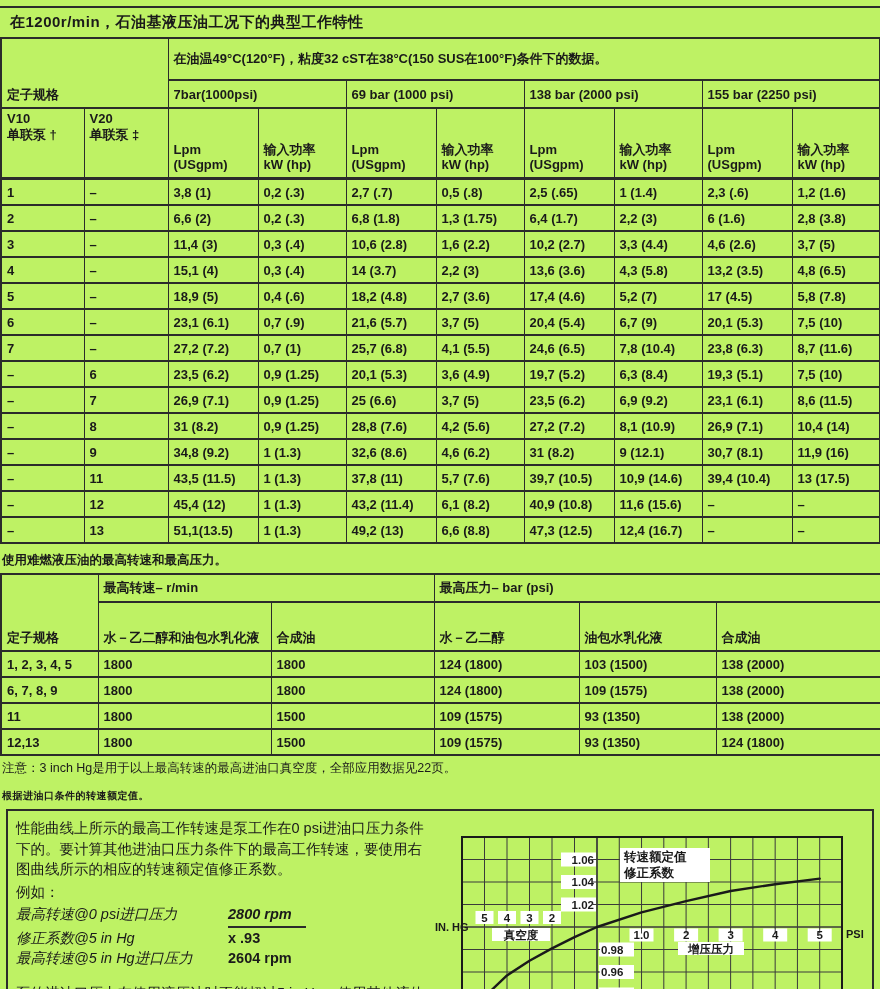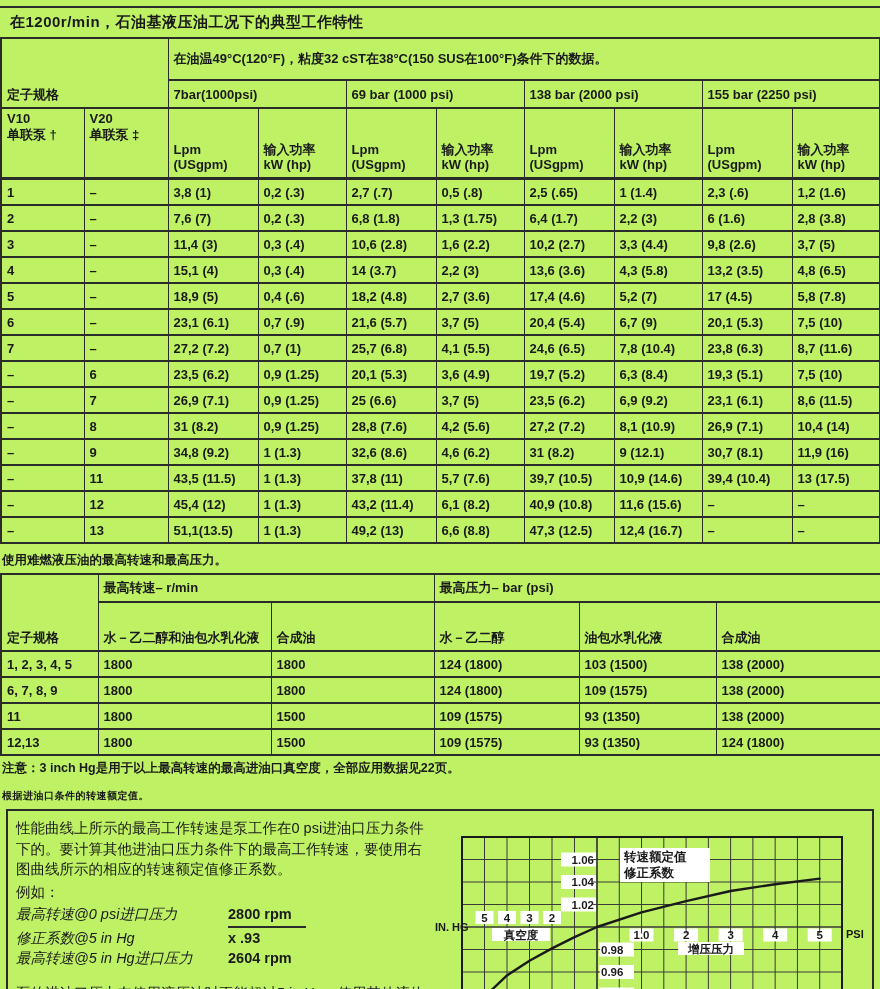--- a/index.html
+++ b/index.html
@@ -18,31 +18,31 @@
   .stator-cell{vertical-align:bottom;padding-bottom:3px;}
   .grouprow th{height:24px;}
   .subrow th{height:62px;vertical-align:bottom;padding-bottom:4px;}
   .subrow th.topal{vertical-align:top;padding-top:2px;}
   .t1 tbody td{height:22px;}
   .t2 tbody td{height:22px;margin-left:32px;}
   .t2 .grouprow th{height:24px;}
   .t2 .subrow2 th{height:42px;vertical-align:bottom;padding-bottom:4px;white-space:normal;line-height:1.25;}
 
   .caption2{font-size:12.5px;font-weight:bold;margin:8px 0 4px 2px;}
-  .tnote{font-size:12.5px;font-weight:bold;margin:4px 0 0 2px;}
+  .tnote{font-size:12.5px;font-weight:normal;margin:4px 0 0 2px;}
   .sec-heading{font-size:10px;font-weight:bold;margin:12px 0 6px 2px;letter-spacing:.5px;}
 
   .box{border:2px solid #2b2b2b;margin-left:6px;margin-right:6px;height:218px;
        display:flex;padding:4px 4px 4px 8px;box-sizing:content-box;}
   .box-left{width:418px;flex:0 0 418px;font-size:14.5px;line-height:1.42;padding-top:3px;}
   .box-left p{margin:0 0 2px 0;}
   .ex-row{display:flex;}
   .ex-label{flex:0 0 212px;font-style:italic;}
   .ex-val{font-weight:bold;display:inline-block;min-width:78px;}
-  .ex-val.u{border-bottom:2px solid #2b2b2b;padding-bottom:1px;}
+  .ex-val.u{border-bottom:2px solid #2b2b2b;padding-bottom:1px;font-style:italic;}
   .para2{margin-top:14px !important;}
   .box-chart{flex:1;position:relative;}
   .box-chart svg{display:block;margin-top:2px;}
 </style>
 </head>
 <body>
 
 <div class="page">
   <div class="toprule"></div>
   <div class="page-title">在1200r/min，石油基液压油工况下的典型工作特性</div>
@@ -103,39 +103,39 @@
           <td>2,7 (.7)</td>
           <td>0,5 (.8)</td>
           <td>2,5 (.65)</td>
           <td>1 (1.4)</td>
           <td>2,3 (.6)</td>
           <td>1,2 (1.6)</td>
         </tr>
         <tr>
           <td>2</td>
           <td>–</td>
-          <td>7,6 (7)</td>
+          <td>6,6 (2)</td>
           <td>0,2 (.3)</td>
           <td>6,8 (1.8)</td>
           <td>1,3 (1.75)</td>
           <td>6,4 (1.7)</td>
           <td>2,2 (3)</td>
           <td>6 (1.6)</td>
           <td>2,8 (3.8)</td>
         </tr>
         <tr>
           <td>3</td>
           <td>–</td>
           <td>11,4 (3)</td>
           <td>0,3 (.4)</td>
           <td>10,6 (2.8)</td>
           <td>1,6 (2.2)</td>
           <td>10,2 (2.7)</td>
           <td>3,3 (4.4)</td>
-          <td>9,8 (2.6)</td>
+          <td>4,6 (2.6)</td>
           <td>3,7 (5)</td>
         </tr>
         <tr>
           <td>4</td>
           <td>–</td>
           <td>15,1 (4)</td>
           <td>0,3 (.4)</td>
           <td>14 (3.7)</td>
           <td>2,2 (3)</td>
           <td>13,6 (3.6)</td>

